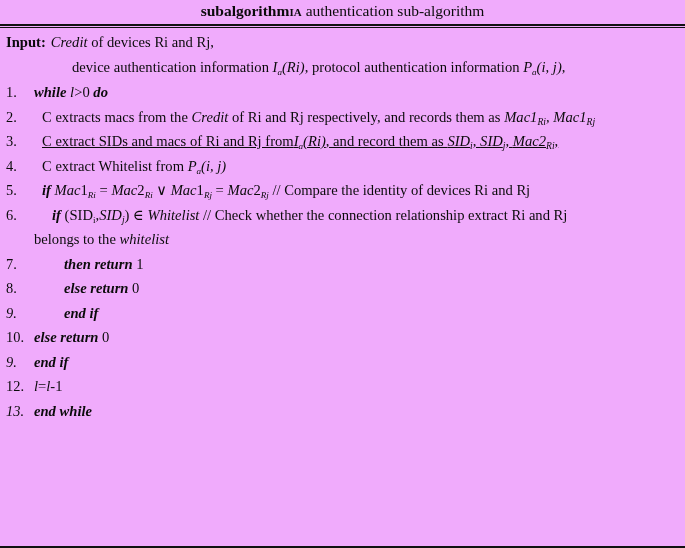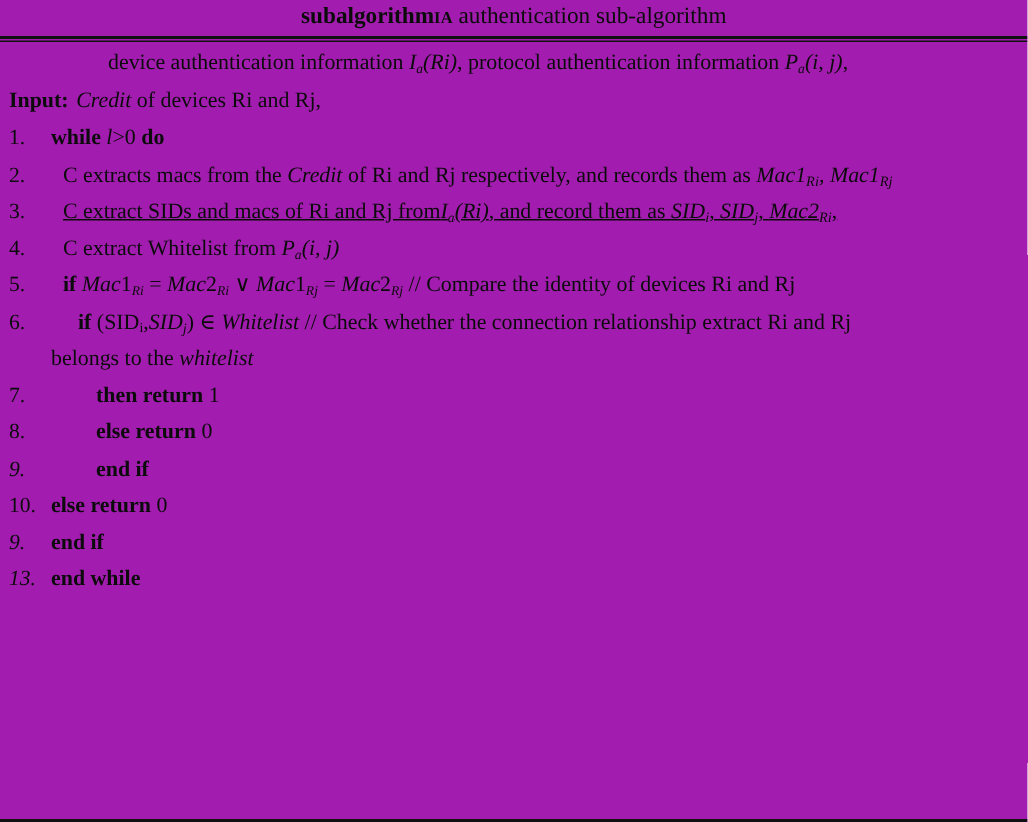--- a/index.html
+++ b/index.html
@@ -13,21 +13,21 @@
     font-family: "Liberation Serif", "DejaVu Serif", serif;
     color: #0b0b0b;
     -webkit-font-smoothing: antialiased;
   }
 
   .algorithm-box {
     width: 685px;
     height: 548px;
     box-sizing: border-box;
     position: relative;
-    background: #a21caf;
+    background: #f0abfc;
     display: flex;
     flex-direction: column;
     justify-content: center;
   }
 
   
   .algo-title {
     text-align: center;
     font-size: 15.5px;
     line-height: 19px;
@@ -95,21 +95,21 @@
   .hdr-line {
     display: block;
     margin: 0 0 9px 0;
     font-size: 14.6px;
     line-height: 16px;
   }
   .hdr-line.indent { padding-left: 66px; }
 
   b { font-weight: bold; }
   i, .it { font-style: italic; }
-  .bi { font-weight: bold; }
+  .bi { font-weight: bold; font-style: italic; }
 
   
   sub {
     font-size: 0.63em;
     line-height: 0;
     vertical-align: -0.28em;
   }
   sub.sc {
     font-size: 0.66em;
     font-style: italic;
@@ -130,28 +130,28 @@
 <div class="algorithm-box">
 
   <div class="algo-title">
     <span class="kw">subalgorithm</span><span class="smallcaps">IA</span><span> authentication sub-algorithm</span>
   </div>
 
   <div class="rule-top"></div>
 
   <div class="algo-body">
 
+    <div class="hdr-line">
+      <b>Input:</b><span class="sp"></span><i>Credit</i><span> of devices Ri and Rj,</span>
+    </div>
+
     <div class="hdr-line indent">
       <span>device authentication information  </span><span class="math">I</span><span class="mathsub">a</span><span class="math">(Ri)</span><span>, protocol authentication information  </span><span class="math">P</span><span class="mathsub">a</span><span class="math">(i, j)</span><span>,</span>
     </div>
 
-    <div class="hdr-line">
-      <b>Input:</b><span class="sp"></span><i>Credit</i><span> of devices Ri and Rj,</span>
-    </div>
-
 
 
     <div id="steps-container">
         <div class="line">
           <div class="num">1.</div>
           <div class="txt ind0"><span class="bi">while</span><span> </span><span class="it">l</span><span>&gt;0 </span><span class="bi">do</span></div>
         </div>
         <div class="line">
           <div class="num">2.</div>
           <div class="txt ind1"><span>C extracts macs from the </span><span class="it">Credit</span><span> of Ri and Rj respectively, and records them as </span><span class="it">Mac1</span><sub class="sc">Ri</sub><span class="it">, </span><span class="it">Mac1</span><sub class="sc">Rj</sub></div>
@@ -190,20 +190,24 @@
         </div>
         <div class="line">
           <div class="num">10.</div>
           <div class="txt ind0"><span class="bi">else return</span><span> 0</span></div>
         </div>
         <div class="line">
           <div class="num it">9.</div>
           <div class="txt ind0"><span class="bi">end if</span></div>
         </div>
         <div class="line">
+          <div class="num">12.</div>
+          <div class="txt ind0"><span class="it">l</span><span>=</span><span class="it">l</span><span>-1</span></div>
+        </div>
+        <div class="line">
           <div class="num it">13.</div>
           <div class="txt ind0"><span class="bi">end while</span></div>
         </div>
       </div>
 
   </div>
 
   <div class="rule-bottom"></div>
 </div>
 

